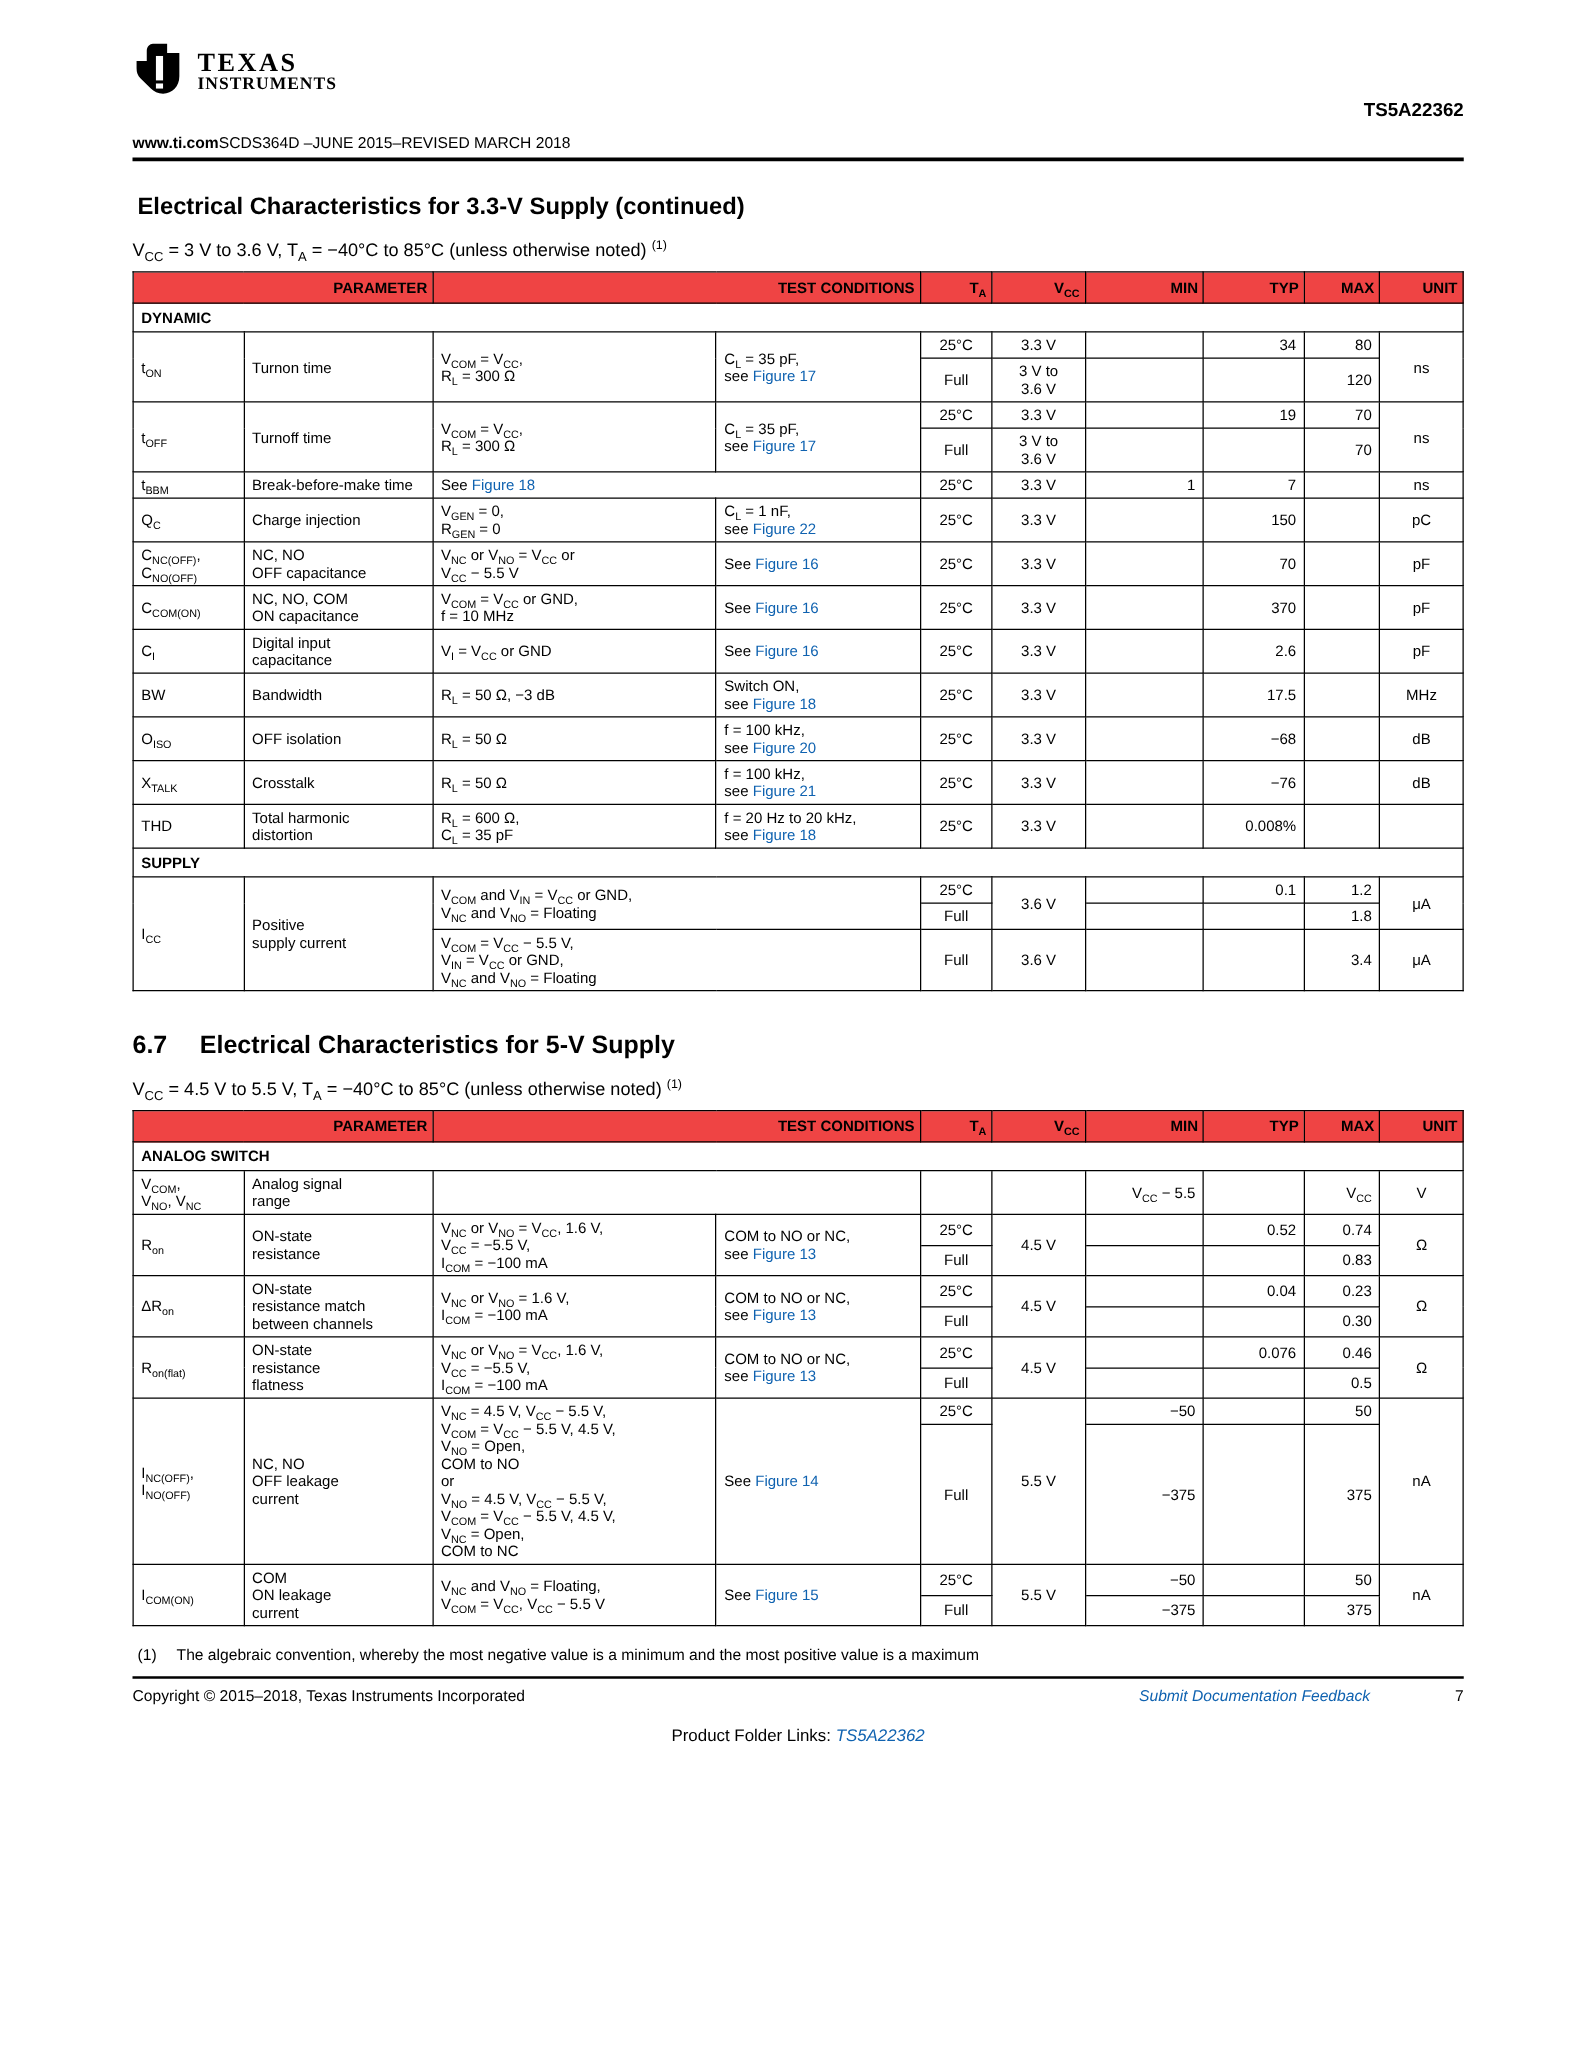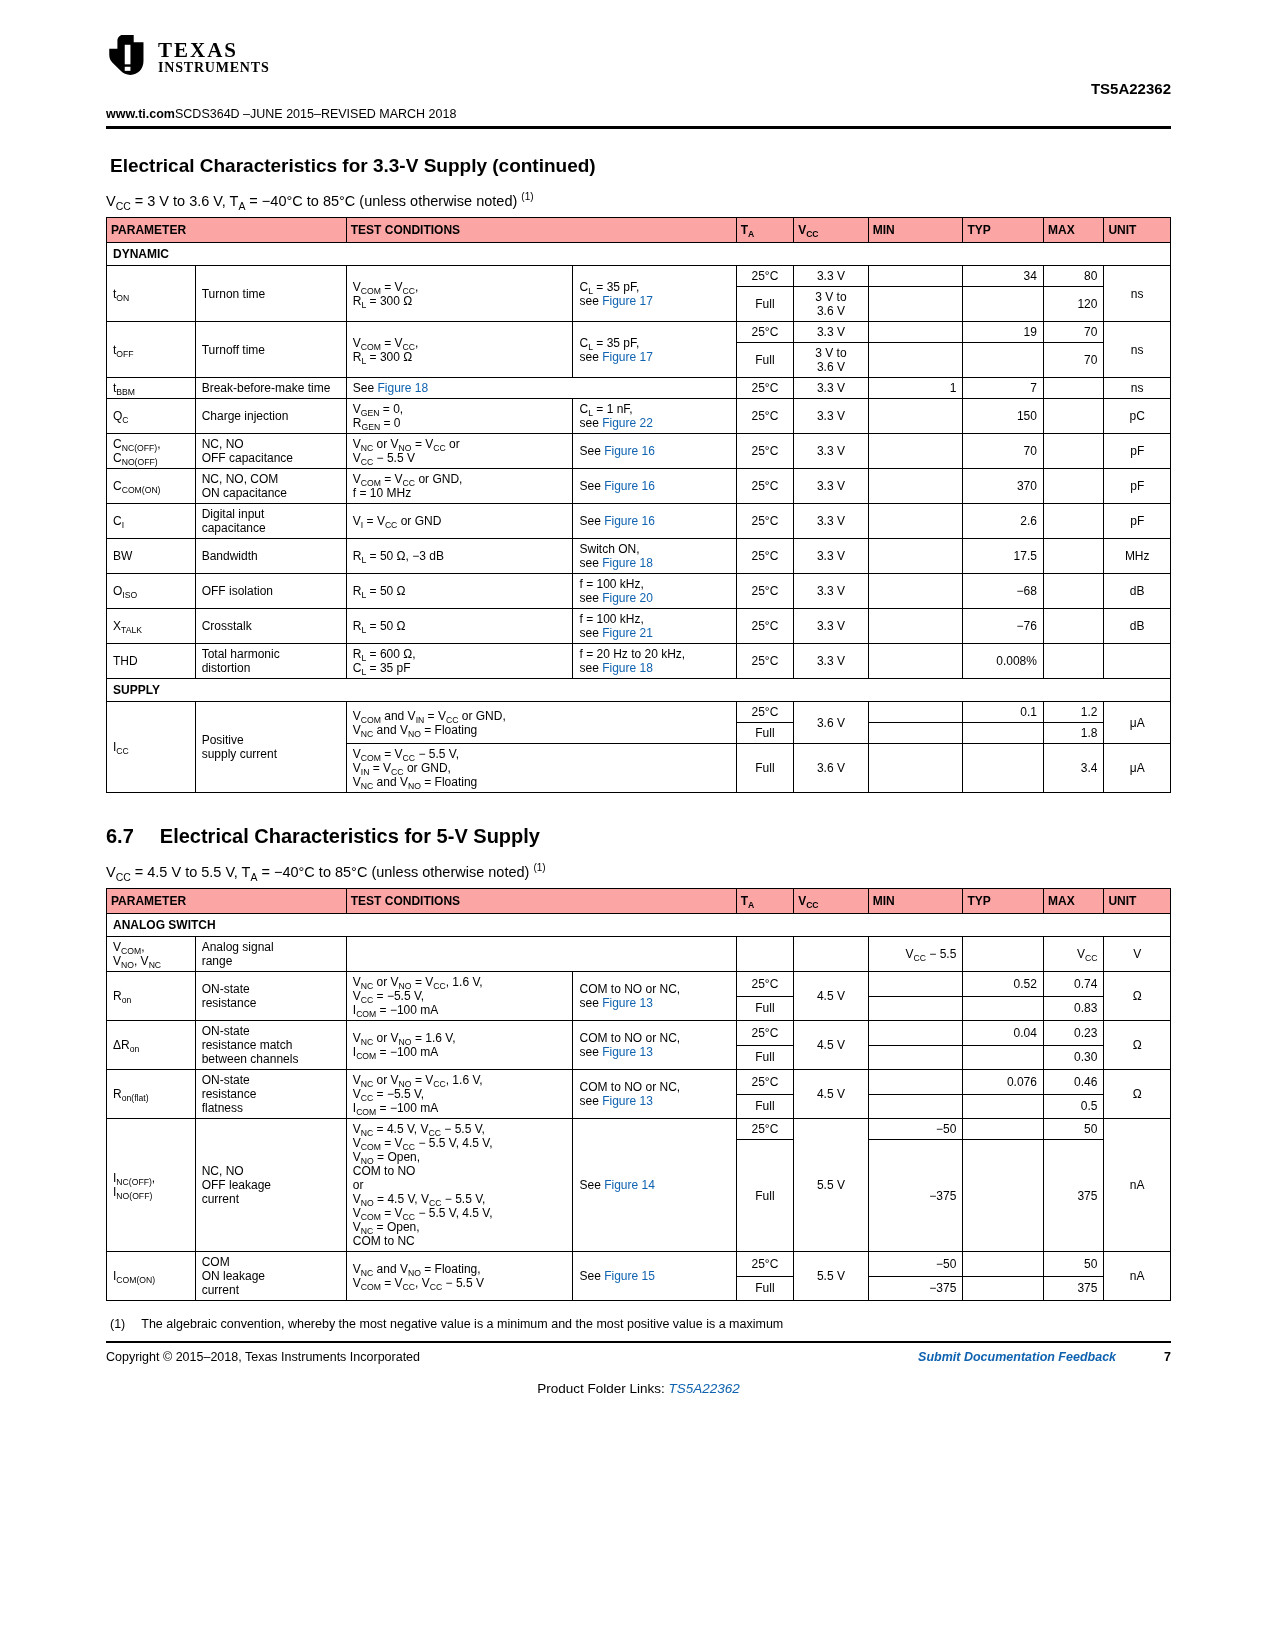--- a/index.html
+++ b/index.html
@@ -17,37 +17,37 @@
   .site { font-weight:bold; }
 
   h1.sec-title { font-size:19px; margin:26px 0 0 4px; }
   p.cond { font-size:14.5px; margin:16px 0 8px 0; }
   sup.fnref { font-size:10px; }
   sub { font-size:0.72em; line-height:0; }
   sup { line-height:0; }
 
   table.spec { width:100%; border-collapse:collapse; table-layout:fixed; font-size:12px; }
   .spec th, .spec td { border:1px solid #000; padding:3px 6px; vertical-align:middle; word-wrap:break-word; }
-  .spec thead th { background:#fca5a5; font-weight:bold; text-align:left; padding:5px 4px; font-size:12px;margin-top:36px; }
+  .spec thead th { background:#ef4444; font-weight:bold; text-align:right; padding:5px 4px; font-size:12px;margin-top:36px; }
   .secrow td { font-weight:bold; padding:4px 6px; }
   .ctr { text-align:center; }
   .mtm { text-align:right; border-left:none; border-right:none; }
   .unit { text-align:center; }
   .rshort { height:10px; }
 
   .c-sym{width:88px}.c-name{width:150px}.c-condA{width:225px}.c-condB{width:162px}
   .c-ta{width:57px}.c-vcc{width:74px}.c-min{width:94px}.c-typ{width:80px}.c-max{width:60px}.c-unit{width:66px}
 
   h2.sec5 { font-size:20px; margin:32px 0 0 0; }
   h2.sec5 .secnum { margin-right:26px; }
 
   a.doclink { color:var(--link,#0f62b0); text-decoration:none; cursor:pointer; }
   .footnote { display:flex; gap:16px; font-size:12.5px; margin-top:16px; padding-left:4px; }
   .footer { border-top:2px solid #000; margin-top:10px; padding-top:7px; display:flex; justify-content:space-between; align-items:baseline; font-size:12.5px; }
-  .footer-right { display:flex; gap:48px; align-items:flex-start;font-weight:bold; }
+  .footer-right { display:flex; gap:68px; align-items:flex-start; }
   .feedback { font-style:italic; color:var(--link,#0f62b0); cursor:pointer; }
   .product-line { text-align:center; font-size:13.5px; margin-top:17px; }
   .product-link { font-style:italic; color:var(--link,#0f62b0); cursor:pointer; }
 </style>
 </head>
 <body>
 
 <div class="page">
 
   <div class="logo-row">

